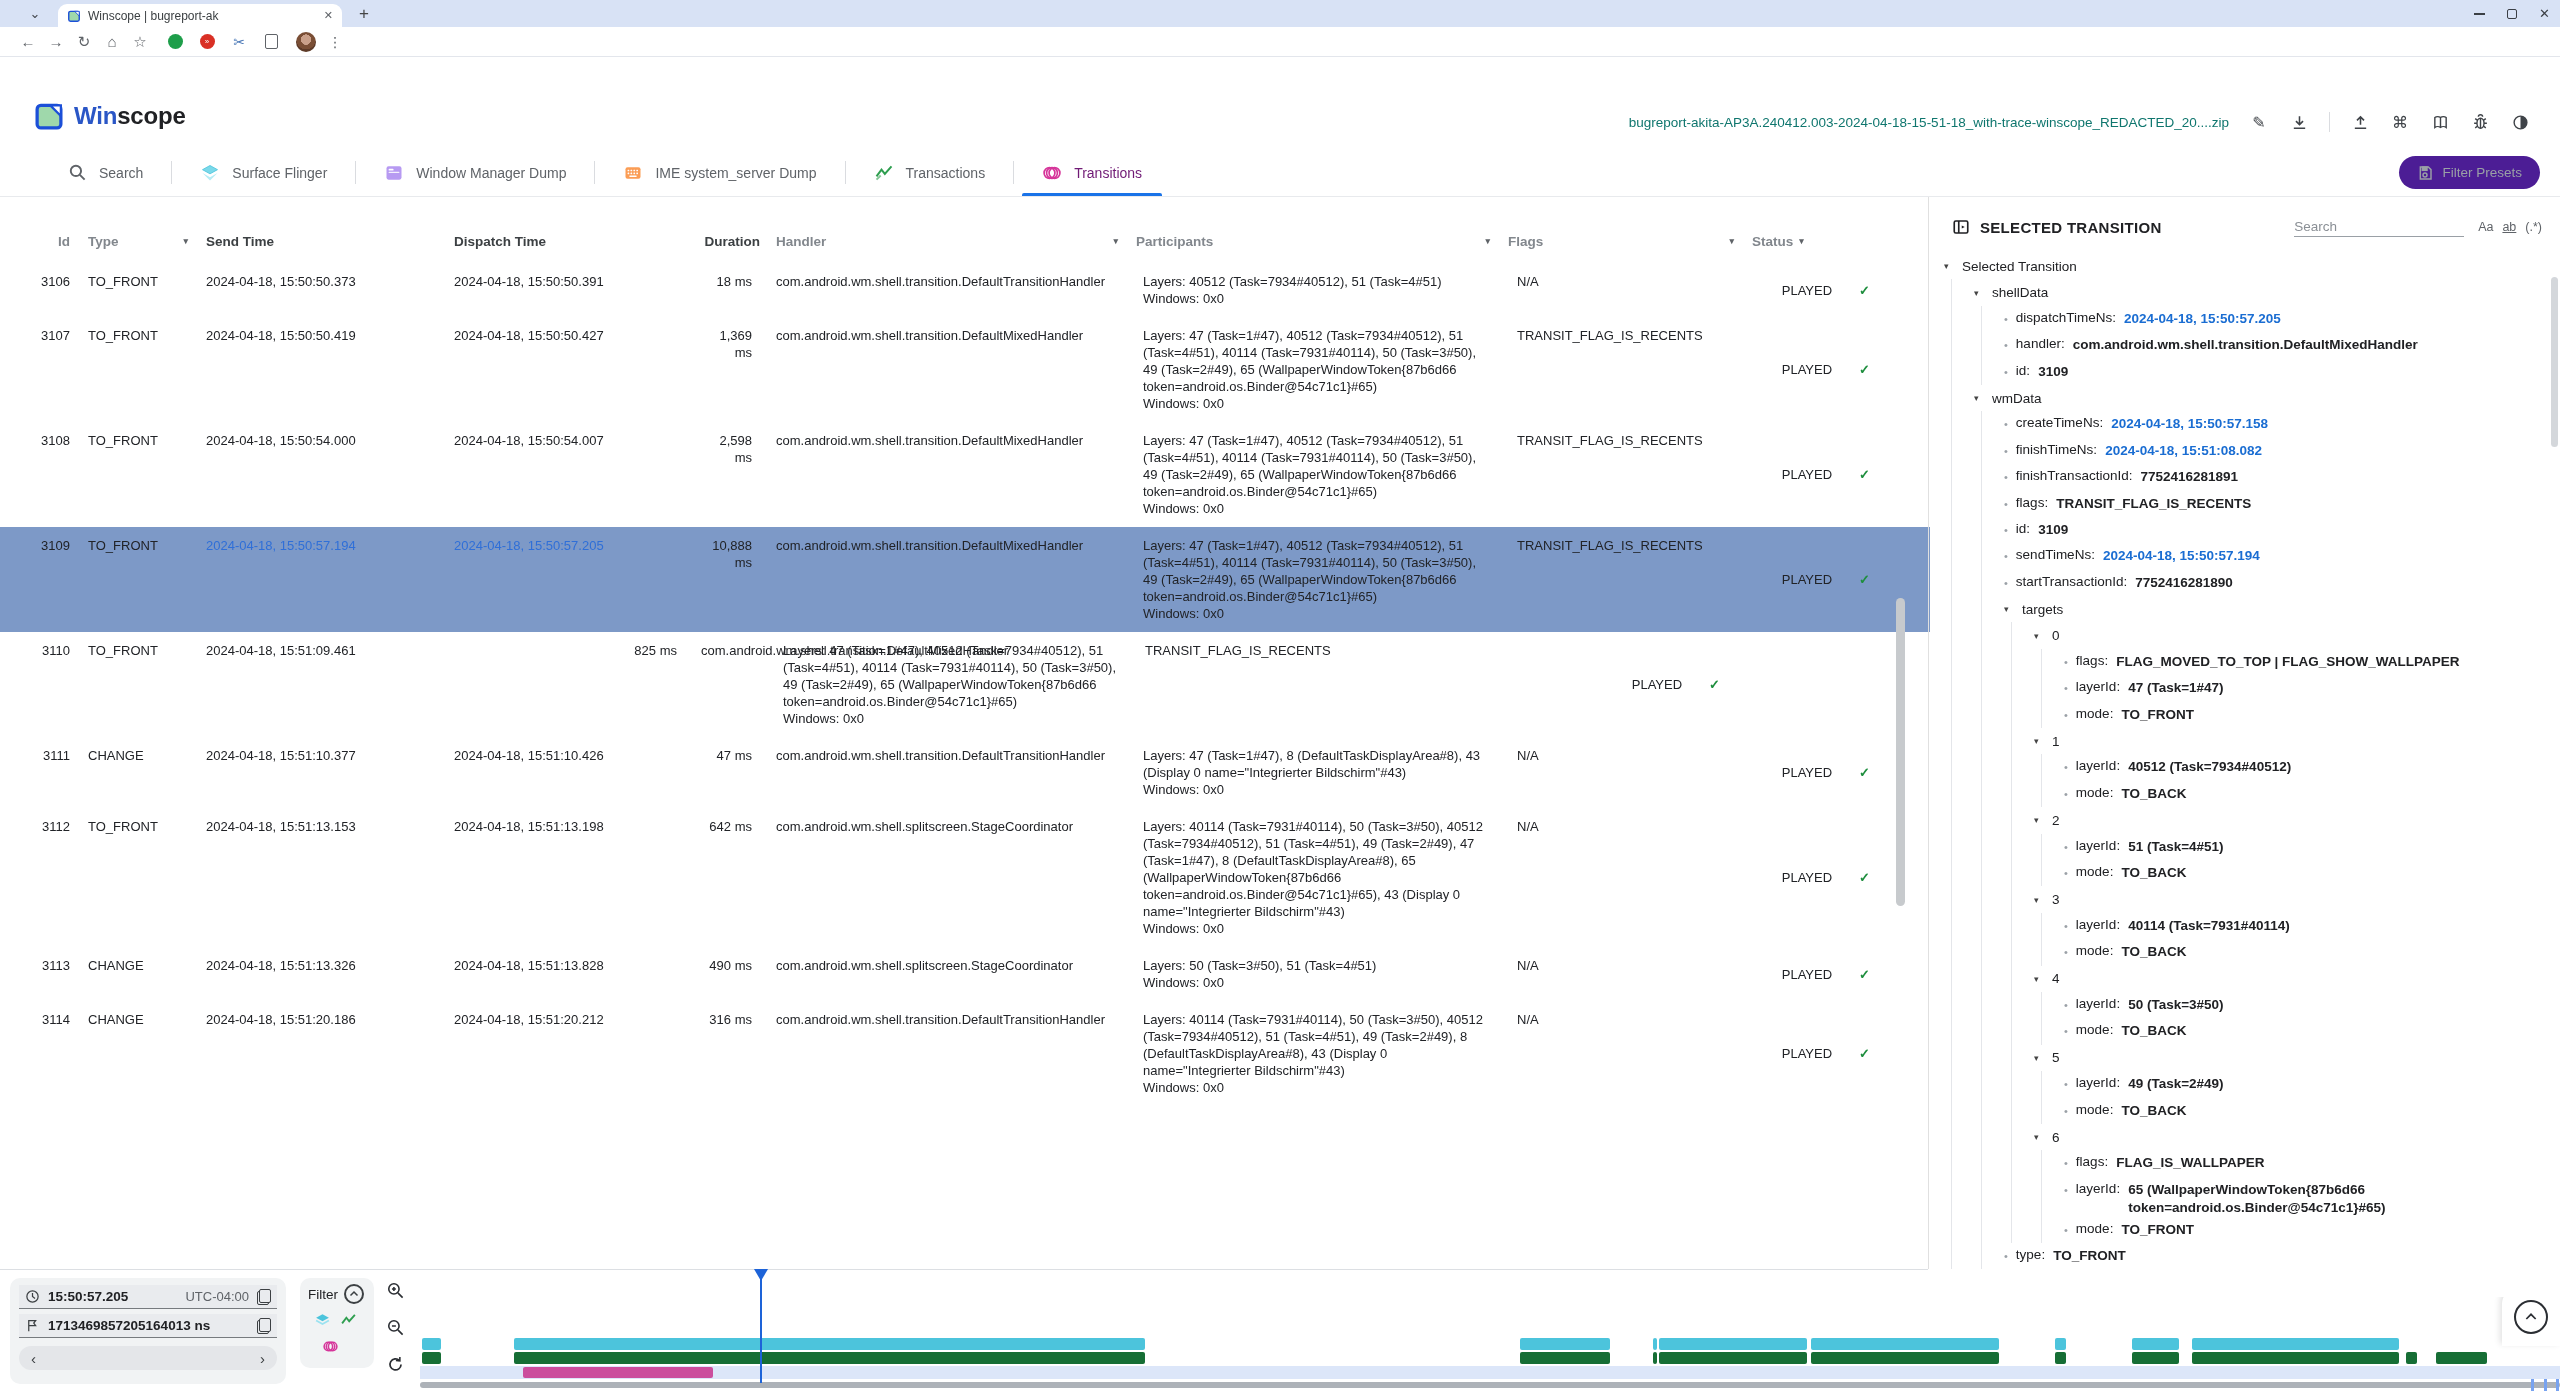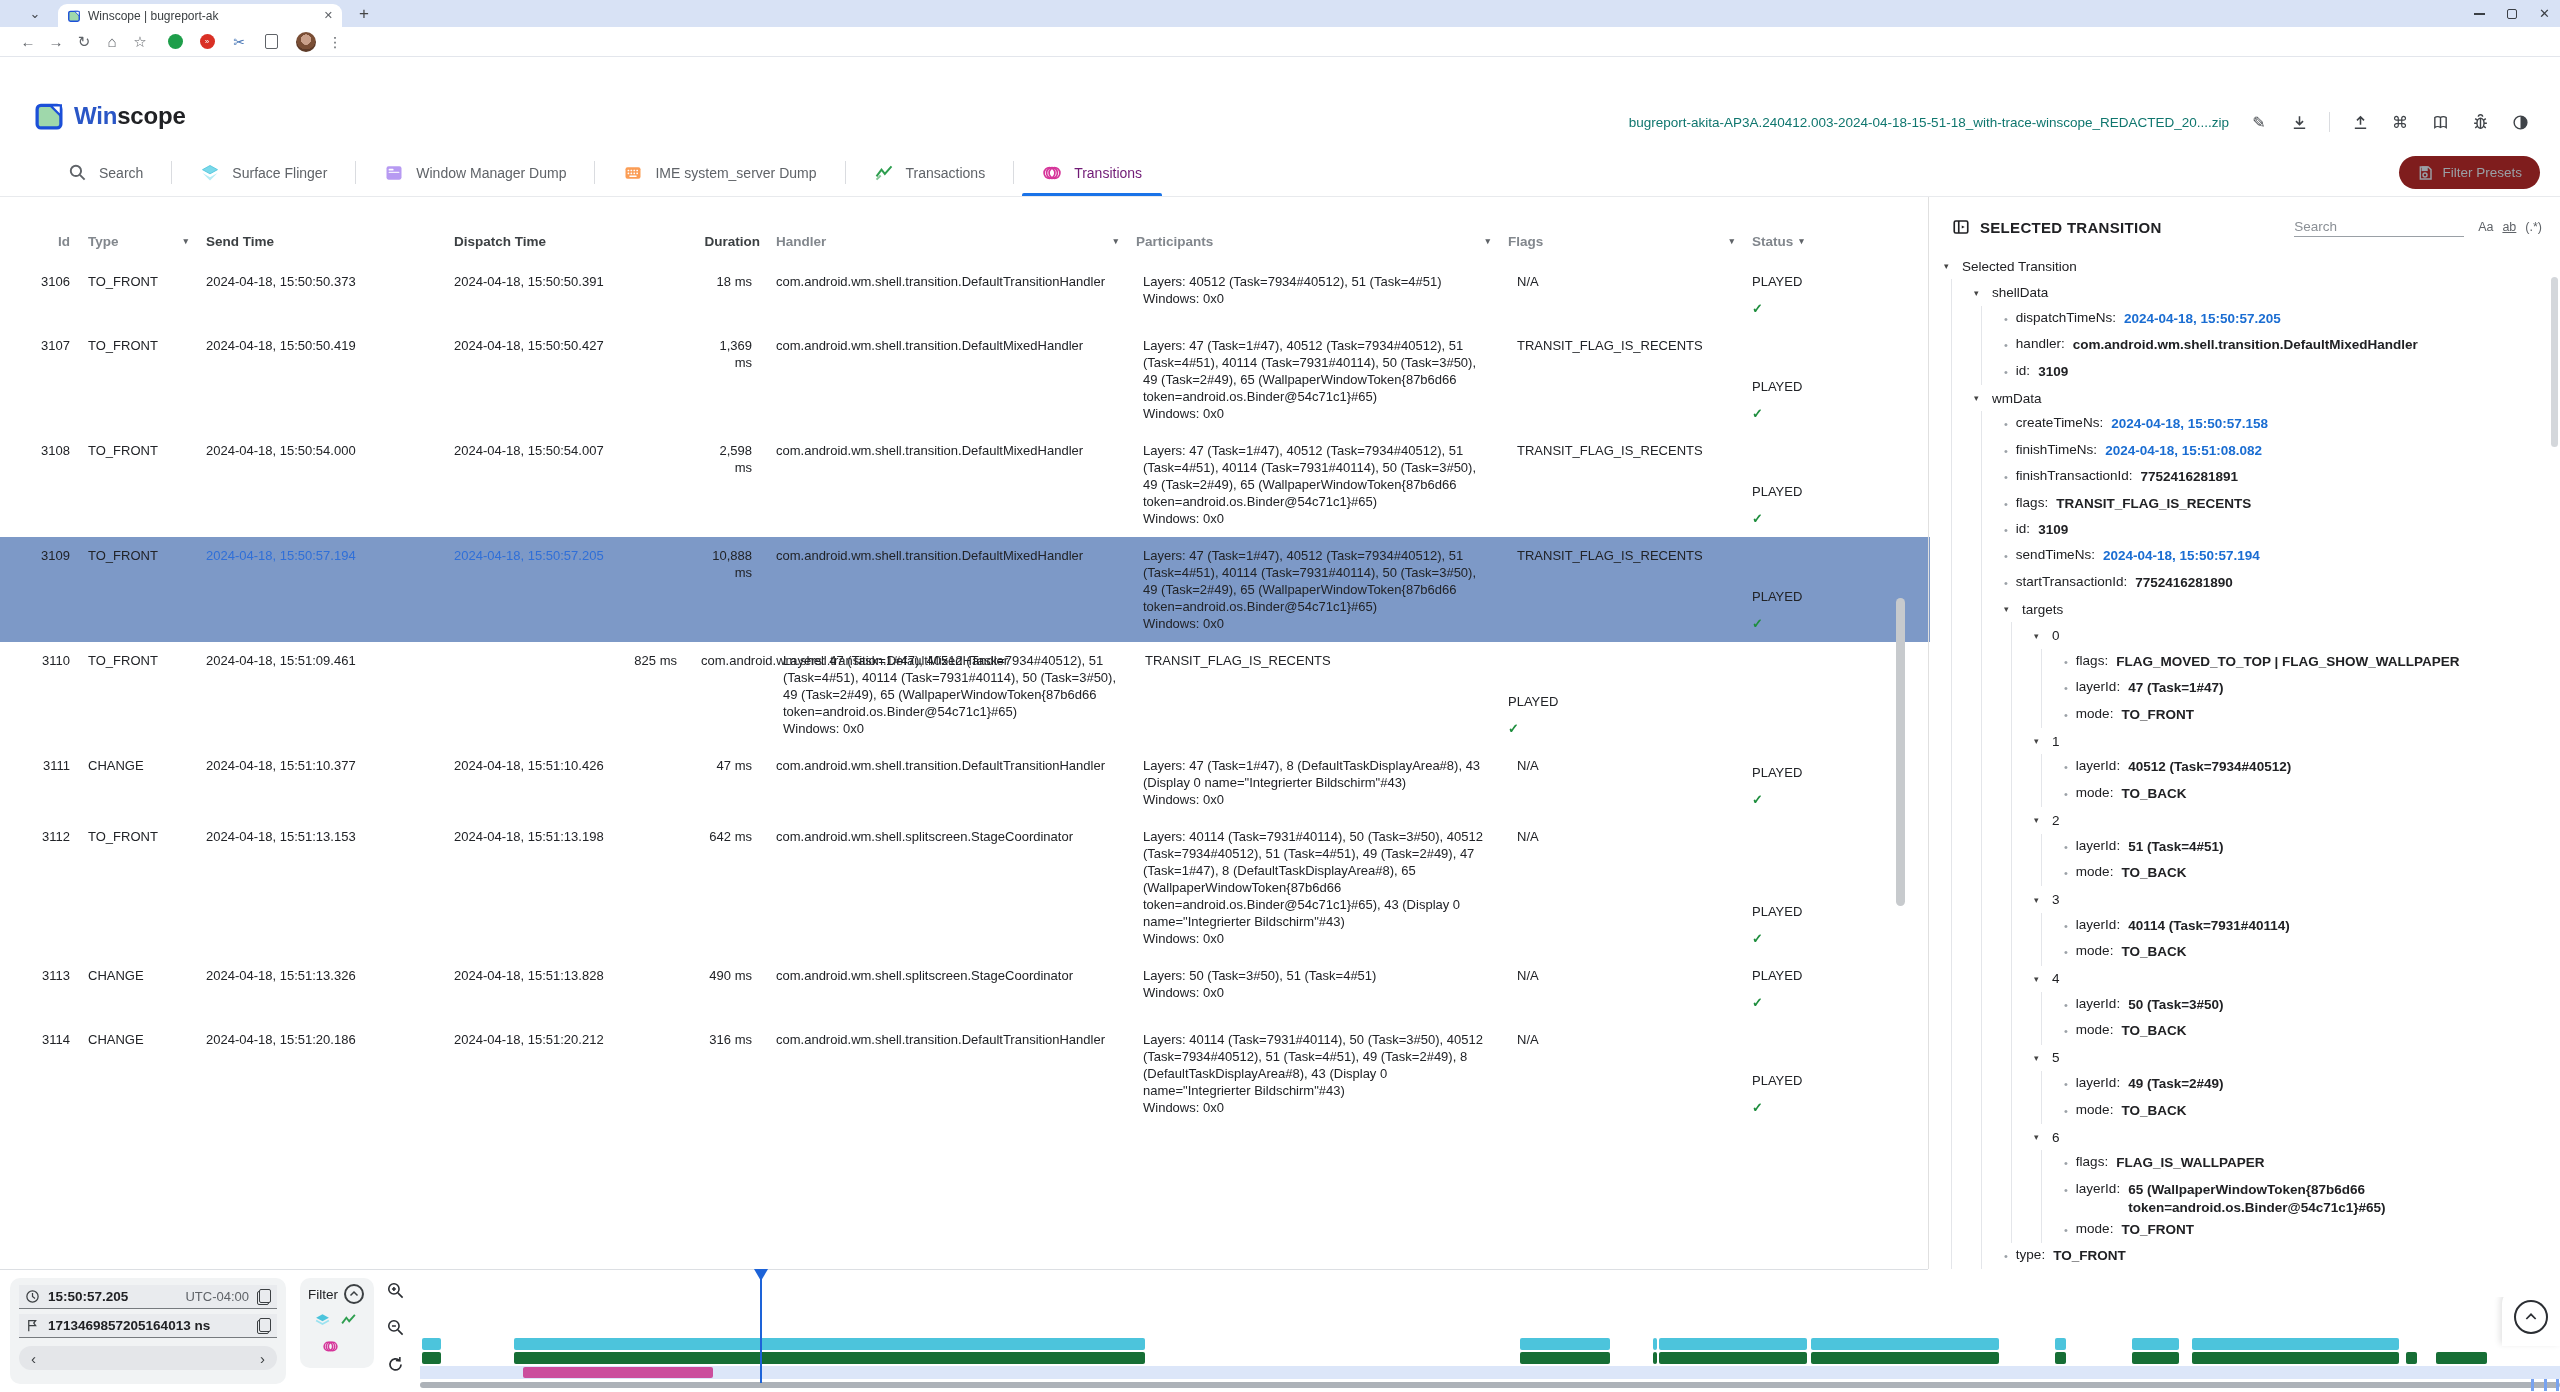--- a/index.html
+++ b/index.html
@@ -45,42 +45,42 @@
   .file-row .fname { font-size:13.5px; color:#0f766e; }
   .hdr-sep { width:1px; height:20px; background:#dadce0; }
   .hicon { width:20px; height:20px; display:flex; align-items:center; justify-content:center; color:#3f4348; font-size:16px; }
 
   
   .view-tabs { position:absolute; left:0; top:149px; width:2560px; height:48px; background:#fff; border-bottom:1px solid #e8eaed; display:flex; align-items:stretch; padding-left:40px; }
   .vtab { display:flex; align-items:center; gap:12px; padding:0 28px; font-size:14px; color:#5f6368; position:relative; }
   .vtab.active { color:#701a75; }
   .vtab.active::after { content:""; position:absolute; left:8px; right:8px; bottom:0; height:3px; background:var(--accent,#1a73e8); border-radius:2px 2px 0 0; }
   .vsep { width:1px; background:#dadce0; margin:12px 0; }
-  .filter-presets { position:absolute; right:20px; top:7px; height:33px; border-radius:17px; background:#7f1d1d; color:#9aa0a6; display:flex; align-items:center; gap:9px; padding:0 18px; font-size:13.5px; }
+  .filter-presets { position:absolute; right:20px; top:7px; height:33px; border-radius:17px; background:#4c1d95; color:#9aa0a6; display:flex; align-items:center; gap:9px; padding:0 18px; font-size:13.5px; }
 
   
   .content { position:absolute; left:0; top:197px; width:2560px; height:1072px; background:#fff; }
   .thead, .trow { display:grid; grid-template-columns:78px 118px 248px 247px 75px 360px 372px 244px 150px; }
   .thead { height:66px; align-items:center; padding-top:22px; }
   .hcell { font-size:13.5px; color:#82878d; font-weight:600; display:flex; align-items:center; gap:6px; padding-left:10px; }
   .hcell.dark { color:#3c4043; }
   .hcell .arr { font-size:9px; color:#5f6368; }
   .hcell .arr.push { margin-left:auto; padding-right:8px; }
   .hcell.h-id { justify-content:flex-end; padding-right:8px; }
   .hcell.h-duration { justify-content:flex-end; padding-right:6px; }
   .trow { cursor:default; }
   .trow .cell { font-size:13px; color:#212327; padding:10px 6px 10px 10px; line-height:17px; }
   .trow .c-id { text-align:right; padding-right:8px; }
   .trow .c-duration { text-align:right; padding-right:14px; }
   .trow .c-participants { white-space:pre-line; padding-left:17px; }
   .trow .c-flags { padding-left:19px; }
   .link { color:var(--link,#1a6dd2); }
   .trow.selected { background:var(--selectedRow,#7d99c7); }
   .trow.selected .link { color:#2f6fd8; }
-  .c-status { display:flex; justify-content:flex-end; align-items:flex-start; gap:10px; padding-right:22px !important;flex-direction:column; }
+  .c-status { display:flex; justify-content:flex-end; align-items:center; gap:27px; padding-right:22px !important; }
   .c-status .tick { color:var(--playedGreen,#1e8e3e); font-weight:700; }
   .table-scroll-thumb { position:absolute; left:1896px; top:401px; width:9px; height:308px; background:#c7cacd; border-radius:5px; }
   .v-divider { position:absolute; left:1928px; top:0; width:1px; height:1100px; background:#e0e0e0; }
 
   
   .side-panel { position:absolute; left:1930px; top:197px; width:630px; height:1100px; background:#fff; overflow:hidden; z-index:2; }
   .panel-head { display:flex; align-items:center; padding:20px 18px 6px 22px; }
   .panel-title { font-size:15px; font-weight:700; color:#202124; letter-spacing:0.3px; margin-left:10px; flex:1; white-space:nowrap; }
   .psearch { width:170px; border:none; outline:none; border-bottom:1px solid #9aa0a6; font-size:13.5px; padding:2px 0; color:#202124; background:transparent; font-family:"Liberation Sans",sans-serif; }
   .psearch::placeholder { color:#8a8f95; }

